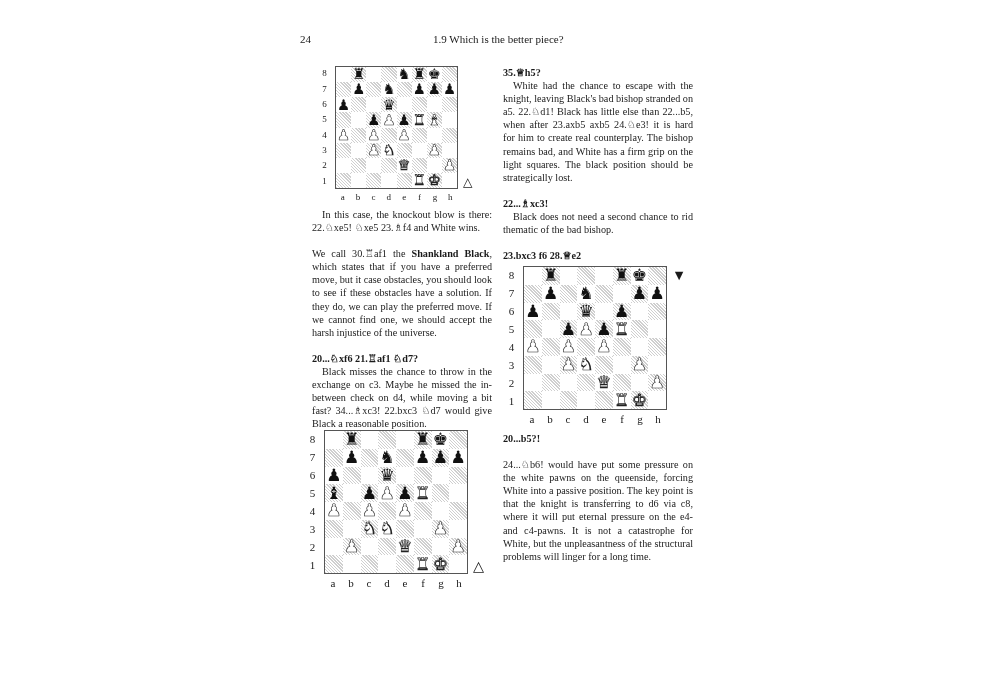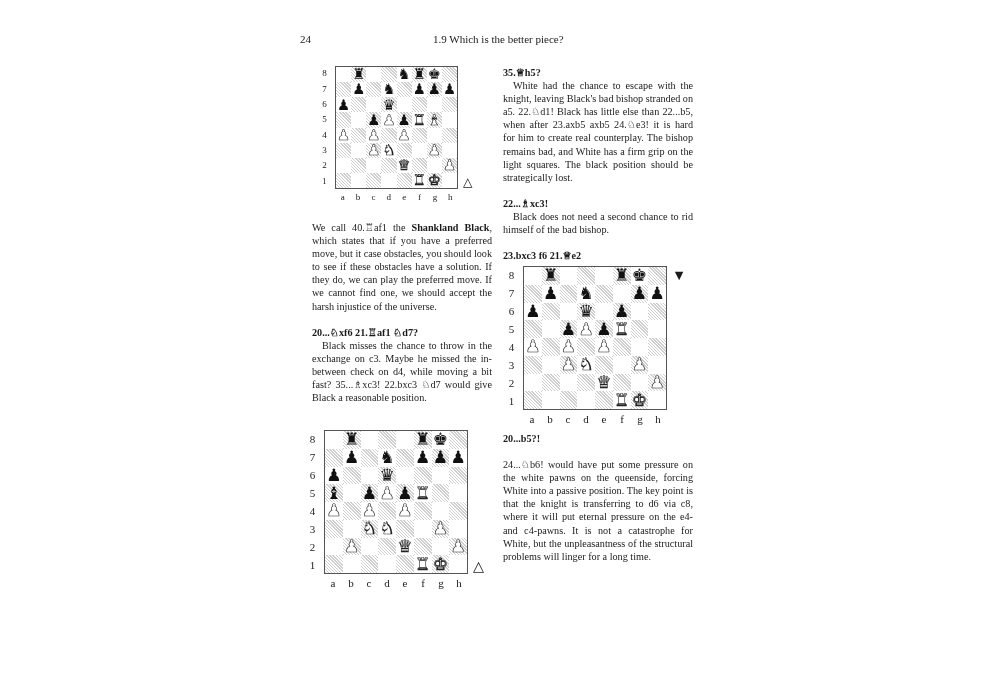--- a/index.html
+++ b/index.html
@@ -433,34 +433,35 @@
     <div class="file-lbl" style="font-size: 11px; left: 54px; width: 18px; top: 147px;">c</div>
     <div class="file-lbl" style="font-size: 11px; left: 72px; width: 18px; top: 147px;">d</div>
     <div class="file-lbl" style="font-size: 11px; left: 90px; width: 18px; top: 147px;">e</div>
     <div class="file-lbl" style="font-size: 11px; left: 108px; width: 18px; top: 147px;">f</div>
     <div class="file-lbl" style="font-size: 11px; left: 126px; width: 18px; top: 147px;">g</div>
     <div class="file-lbl" style="font-size: 11px; left: 144px; width: 18px; top: 147px;">h</div>
     <div class="turn" style="left: 167px; font-size: 14.4px; top: 1px;">▼</div>
   </div>
 
 <div class="col" style="left:312px; top:208px; width:180px;">
+  <p class="indent">In this case, the knockout blow is there: 22.♘xe5! ♘xe5 23.♗f4 and White wins.</p>
   <div class="gap"></div>
-  <p><span>We call 40.♖af1 the </span><b>Shankland Black</b><span>, which states that if you have a preferred move, but it case obstacles, you should look to see if these obstacles have a solution. If they do, we can play the preferred move. If we cannot find one, we should accept the harsh injustice of the universe.</span></p>
+  <p><span>We call 30.♖af1 the </span><b>Shankland Black</b><span>, which states that if you have a preferred move, but it case obstacles, you should look to see if these obstacles have a solution. If they do, we can play the preferred move. If we cannot find one, we should accept the harsh injustice of the universe.</span></p>
   <div class="gap"></div>
   <p class="move">20...♘xf6 21.♖af1 ♘d7?</p>
-  <p class="indent">Black misses the chance to throw in the exchange on c3. Maybe he missed the in-between check on d4, while moving a bit fast? 35...♗xc3! 22.bxc3 ♘d7 would give Black a reasonable position.</p>
+  <p class="indent">Black misses the chance to throw in the exchange on c3. Maybe he missed the in-between check on d4, while moving a bit fast? 34...♗xc3! 22.bxc3 ♘d7 would give Black a reasonable position.</p>
 </div>
 
 <div class="col" style="left:503px; top:66px; width:190px;">
   <p class="move">35.♕h5?</p>
   <p class="indent">White had the chance to escape with the knight, leaving Black's bad bishop stranded on a5. 22.♘d1! Black has little else than 22...b5, when after 23.axb5 axb5 24.♘e3! it is hard for him to create real counterplay. The bishop remains bad, and White has a firm grip on the light squares. The black position should be strategically lost.</p>
   <div class="gap"></div>
   <p class="move">22...♗xc3!</p>
-  <p class="indent">Black does not need a second chance to rid himself of the bad bishop.</p>
+  <p class="indent">Black does not need a second chance to rid thematic of the bad bishop.</p>
   <div class="gap"></div>
-  <p class="move">23.bxc3 f6 21.♕e2</p>
+  <p class="move">23.bxc3 f6 28.♕e2</p>
 </div>
 
 <div class="col" style="left:503px; top:432px; width:190px;">
   <p class="move">20...b5?!</p>
   <div class="gap"></div>
   <p>24...♘b6! would have put some pressure on the white pawns on the queenside, forcing White into a passive position. The key point is that the knight is transferring to d6 via c8, where it will put eternal pressure on the e4- and c4-pawns. It is not a catastrophe for White, but the unpleasantness of the structural problems will linger for a long time.</p>
 </div>
 
 </body></html>

